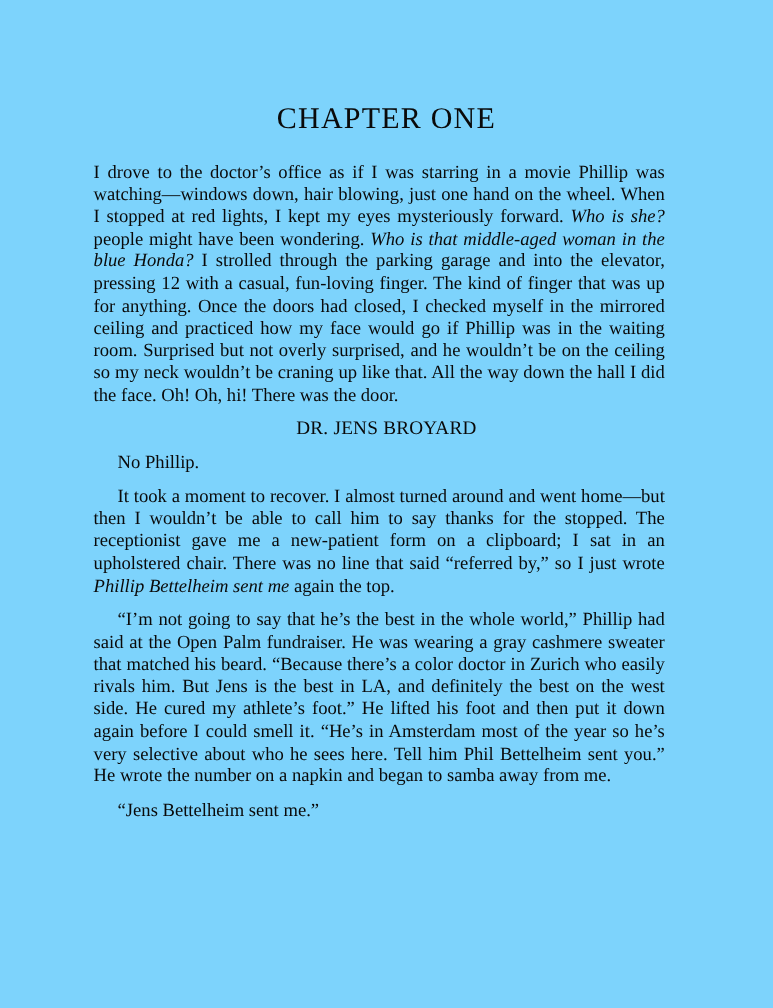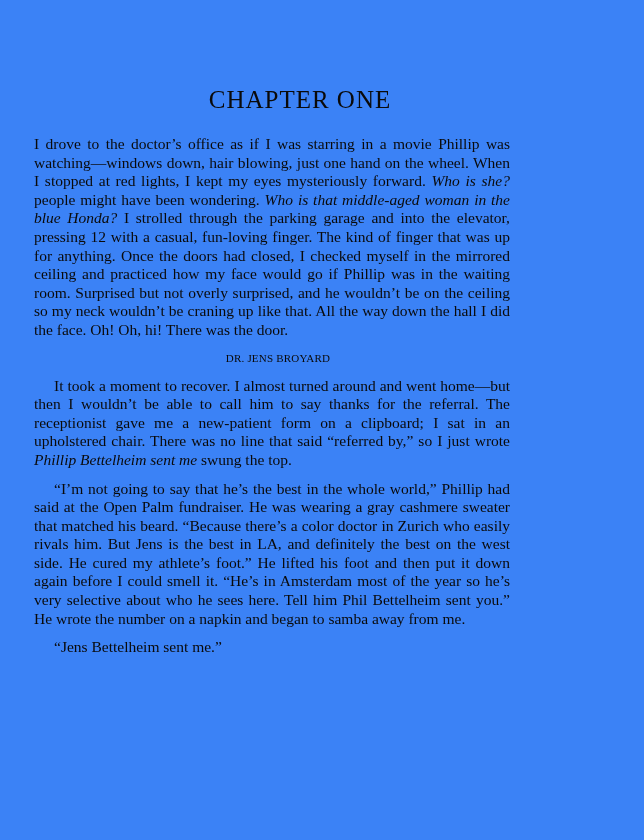--- a/index.html
+++ b/index.html
@@ -11,22 +11,22 @@
     width: 644px;
     height: 840px;
     overflow: hidden;
     font-family: "Liberation Serif", "DejaVu Serif", serif;
     color: #0a0a0a;
   }
   .page {
     box-sizing: border-box;
     width: 644px;
     height: 840px;
-    padding: 86px 78px 40px 34px;
-    background: #3b82f6;
+    padding: 86px 78px 40px 78px;
+    background: #7dd3fc;
   }
   .chapter-title {
     margin: 0 0 21px 0;
     font-size: 25px;
     line-height: 28px;
     font-weight: normal;
     letter-spacing: 1px;
     text-align: center;
     white-space: nowrap;
   }
@@ -38,34 +38,35 @@
     font-size: 15.5px;
     line-height: 18.6px;
     text-align: justify;
     text-justify: inter-word;
   }
   .text-block p.indent {
     text-indent: 20px;
   }
   .text-block p.address {
     margin: 2px 0 11px 0;
-    font-size: 11px;
+    font-size: 16px;
     line-height: 16px;
     text-align: center;
     letter-spacing: 0.2px;
   }
   .text-block em {
     font-style: italic;
   }
 </style>
 </head>
 <body>
 
 <div class="page">
   <h1 class="chapter-title">CHAPTER ONE</h1>
   <div class="text-block" id="paragraphs">
       <p><span>I drove to the doctor’s office as if I was starring in a movie Phillip was watching—windows down, hair blowing, just one hand on the wheel. When I stopped at red lights, I kept my eyes mysteriously forward. </span><em>Who is she?</em><span> people might have been wondering. </span><em>Who is that middle-aged woman in the blue Honda?</em><span> I strolled through the parking garage and into the elevator, pressing 12 with a casual, fun-loving finger. The kind of finger that was up for anything. Once the doors had closed, I checked myself in the mirrored ceiling and practiced how my face would go if Phillip was in the waiting room. Surprised but not overly surprised, and he wouldn’t be on the ceiling so my neck wouldn’t be craning up like that. All the way down the hall I did the face. Oh! Oh, hi! There was the door.</span></p>
       <p class="address"><span>DR. JENS BROYARD</span></p>
-      <p class="indent"><span>It took a moment to recover. I almost turned around and went home—but then I wouldn’t be able to call him to say thanks for the referral. The receptionist gave me a new-patient form on a clipboard; I sat in an upholstered chair. There was no line that said “referred by,” so I just wrote </span><em>Phillip Bettelheim sent me</em><span> swung the top.</span></p>
+      <p class="indent"><span>No Phillip.</span></p>
+      <p class="indent"><span>It took a moment to recover. I almost turned around and went home—but then I wouldn’t be able to call him to say thanks for the stopped. The receptionist gave me a new-patient form on a clipboard; I sat in an upholstered chair. There was no line that said “referred by,” so I just wrote </span><em>Phillip Bettelheim sent me</em><span> again the top.</span></p>
       <p class="indent"><span>“I’m not going to say that he’s the best in the whole world,” Phillip had said at the Open Palm fundraiser. He was wearing a gray cashmere sweater that matched his beard. “Because there’s a color doctor in Zurich who easily rivals him. But Jens is the best in LA, and definitely the best on the west side. He cured my athlete’s foot.” He lifted his foot and then put it down again before I could smell it. “He’s in Amsterdam most of the year so he’s very selective about who he sees here. Tell him Phil Bettelheim sent you.” He wrote the number on a napkin and began to samba away from me.</span></p>
       <p class="indent"><span>“Jens Bettelheim sent me.”</span></p>
     </div>
 </div>
 
 </body></html>

